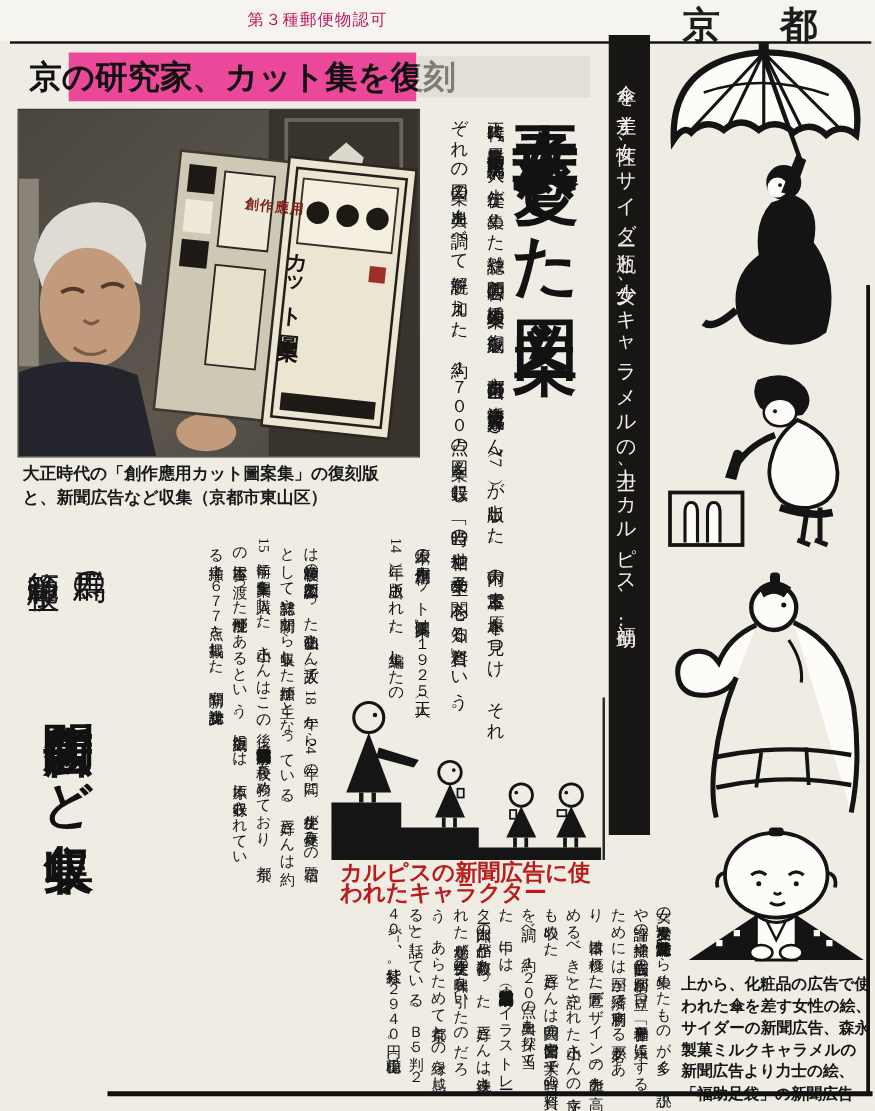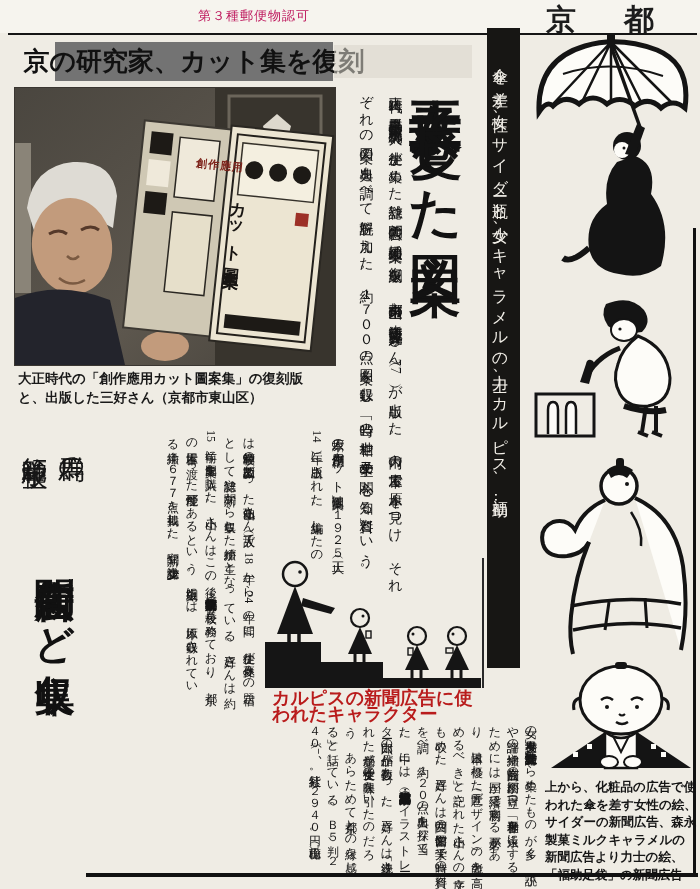--- a/index.html
+++ b/index.html
@@ -12,21 +12,21 @@
   .abs{position:absolute;}
   .v{writing-mode:vertical-rl;text-orientation:mixed;}
   
   .top-strip{left:0;top:0;width:700px;height:33px;background:#f6f4ee;}
   .postal{left:198px;top:7px;font-family:"Liberation Sans",sans-serif;
     font-size:13px;letter-spacing:1px;color:#be185d;}
   .masthead{left:546px;top:0px;font-size:30px;font-weight:bold;
     letter-spacing:48px;color:#1c1c1c;white-space:nowrap;}
   .top-rule{left:8px;top:33px;width:689px;height:2px;background:#151515;}
   
-  .hbar{left:55px;top:42px;width:278px;height:39px;background:#737373;
+  .hbar{left:55px;top:42px;width:278px;height:39px;background:#ec4899;
     display:flex;align-items:center;justify-content:center;}
   .hbar span{font-family:"Liberation Sans",sans-serif;font-weight:bold;
     font-size:26px;letter-spacing:0px;color:#111;white-space:nowrap;}
   .hbar-ghost{left:334px;top:45px;width:138px;height:33px;background:#d8d5cb;opacity:.55;}
   
   .photo{left:15px;top:88px;width:320px;height:277px;background:#55504a;
     outline:1px solid #3a3631;}
   .book-title{left:215px;top:190px;width:30px;height:120px;
     font-size:17px;font-weight:bold;color:#181512;
     transform:rotate(6deg);letter-spacing:2px;}
@@ -121,21 +121,21 @@
       <circle cx="232" cy="80" r="9" fill="#1d1a16"></circle>
       <circle cx="256" cy="80" r="9" fill="#1d1a16"></circle>
       <circle cx="280" cy="80" r="9" fill="#1d1a16"></circle>
       <rect x="218" y="226" width="76" height="14" fill="#1d1a16"></rect>
       <rect x="278" y="118" width="13" height="13" fill="#9c3026"></rect>
     </g>
   </svg>
 </div>
 <div class="abs v book-title">カット圖案集</div>
 <div class="abs book-title-top">創作應用</div>
-<div class="abs photo-caption">大正時代の「創作應用カット圖案集」の復刻版と、出版した三好さん（京都市東山区）</div>
+<div class="abs photo-caption">大正時代の「創作應用カット圖案集」の復刻版と、新聞広告など収集（京都市東山区）</div>
 
 <div class="abs v lead">大正時代に群馬県女子師範学校（現・群馬大）の生徒が集めた雑誌や新聞広告の挿絵図案集の復刻版を、京都市東山区の生活文化研究家三好一さん（77）が出版した。市内の古本屋で原本を見つけ、それぞれの図案の出典を調べて解説を加えた。約１７００点の図案を収録し、「当時の世相や女子学生の関心を知る資料」という。</div>
 
 <div class="abs v main-headline">大正女子 愛した図案</div>
 
 <div class="abs strip"></div>
 <div class="abs v strip-text">傘を差す女性、サイダー瓶と少女、キャラメルの力士、カルピス、福助…</div>
 
 <div class="abs v subhead-small">
   <span style="display:block">群馬の</span>

